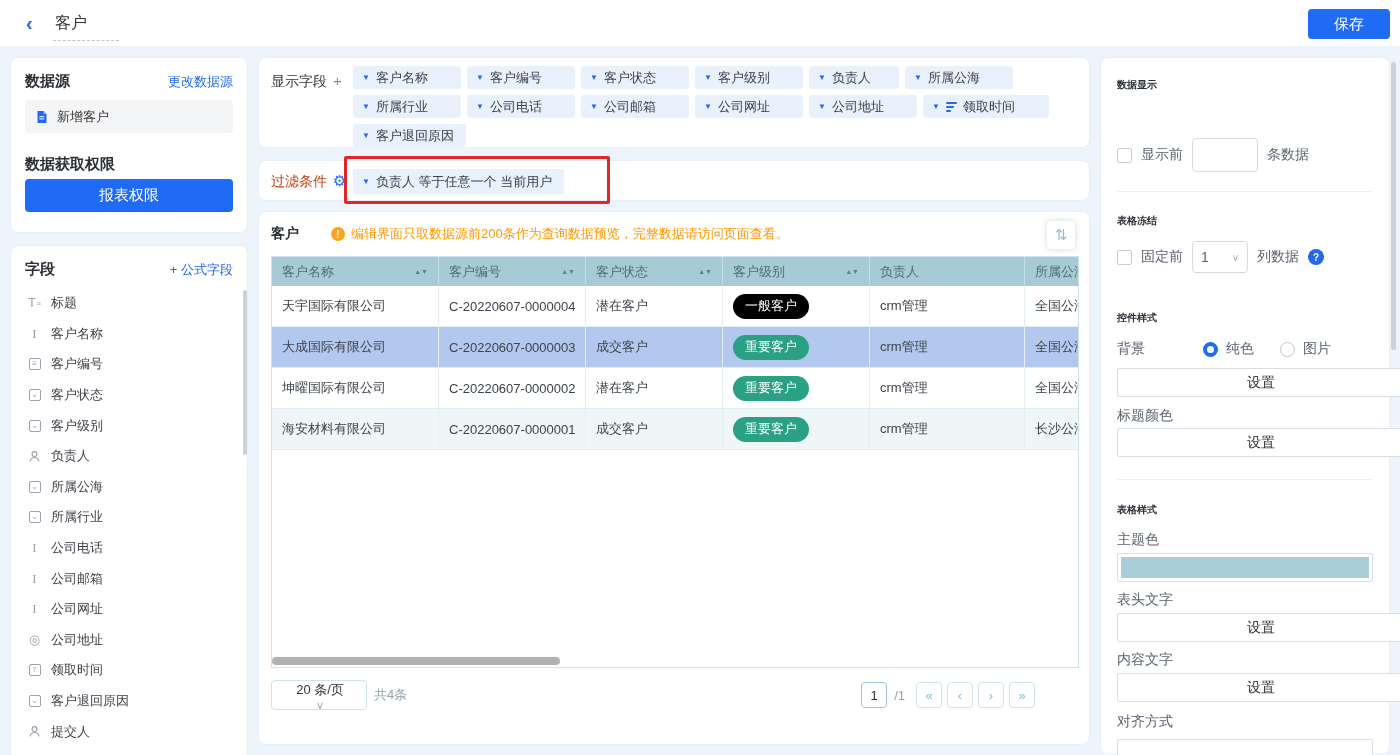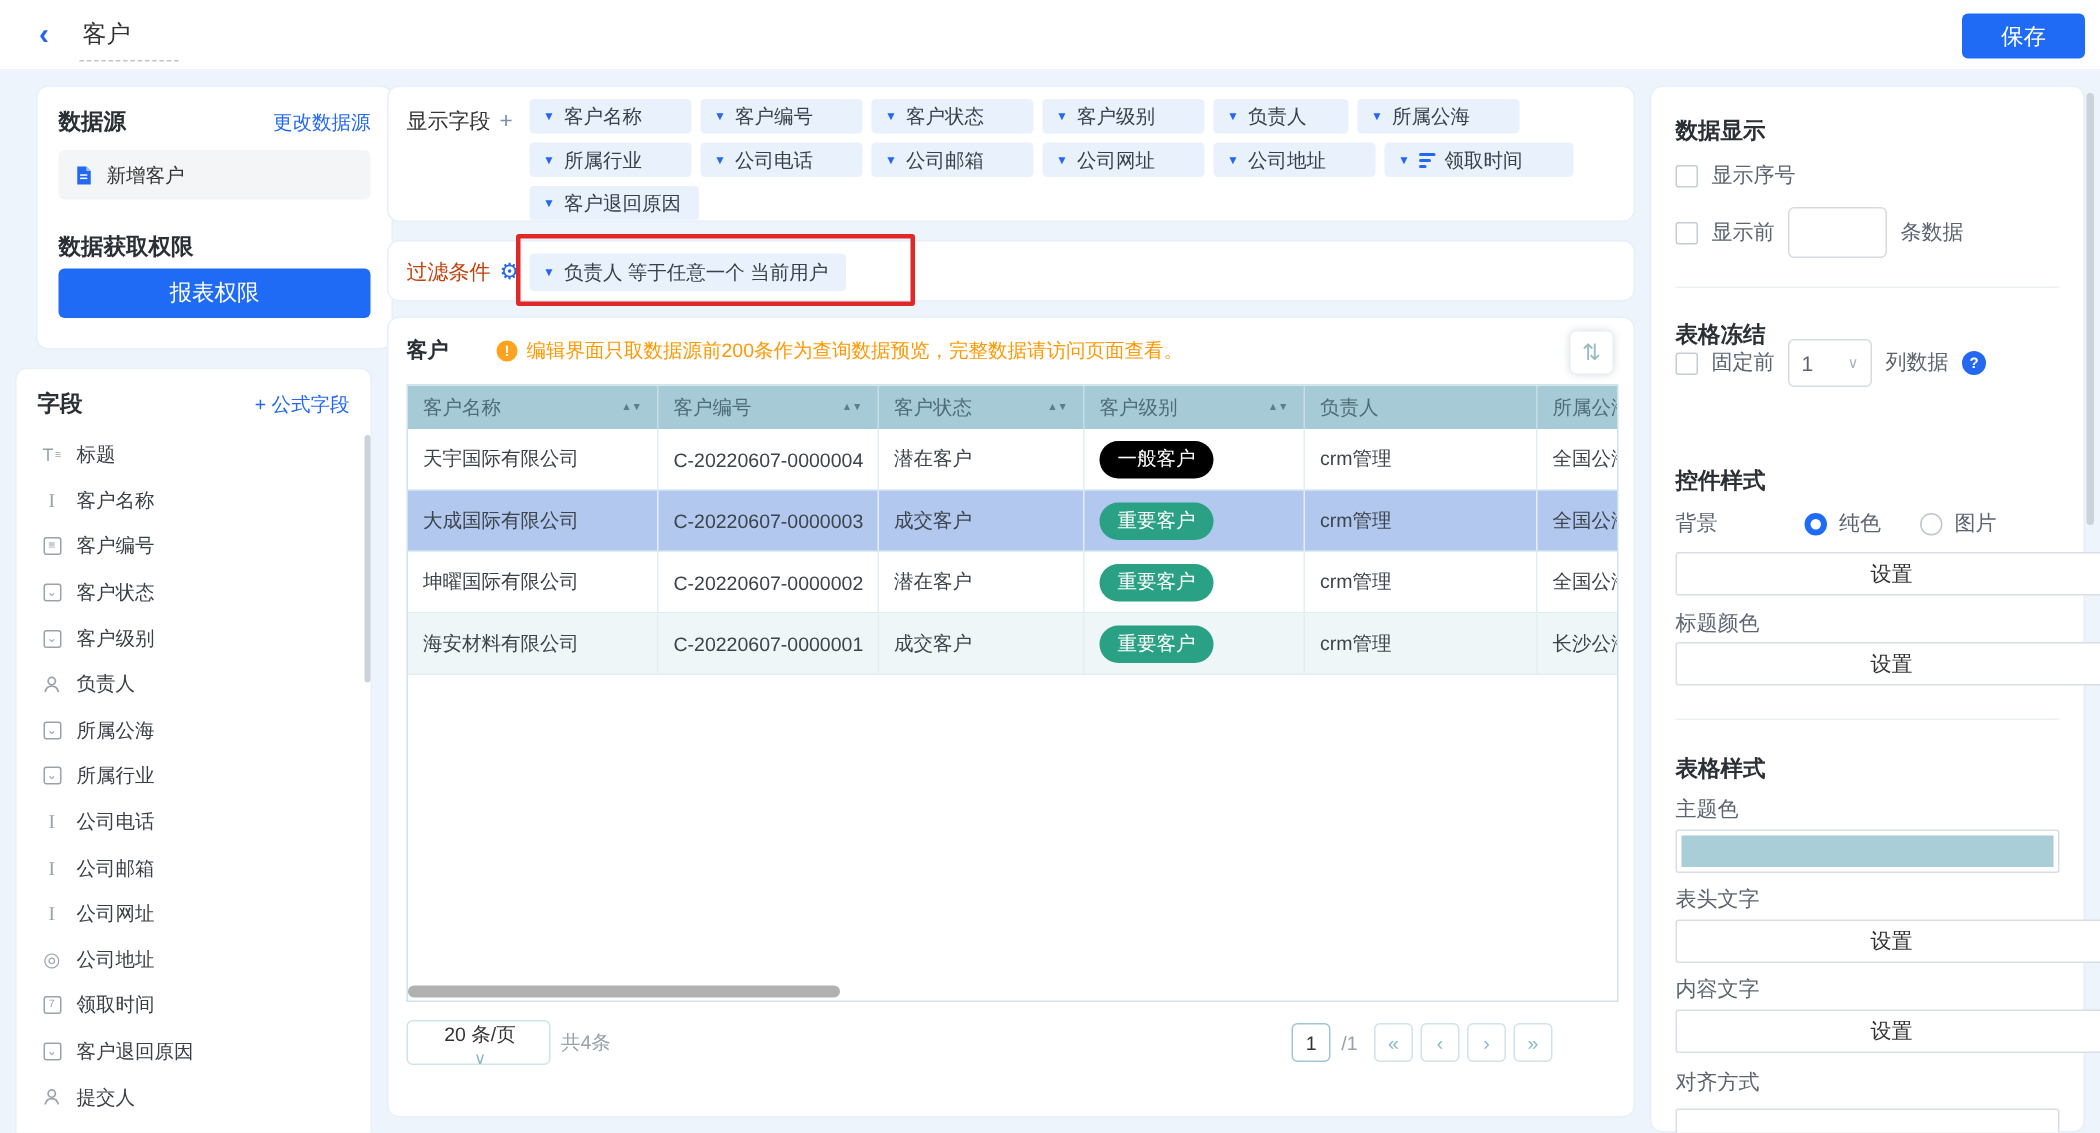--- a/index.html
+++ b/index.html
@@ -10,21 +10,21 @@
   }
   
   .topbar { position:absolute; left:0; top:0; width:1400px; height:47px; background:#fff; border-bottom:1px solid #eef3fa; z-index:5; }
   .back { position:absolute; left:26px; top:12px; color:#2468f2; font-size:20px; font-weight:bold; cursor:pointer; line-height:22px; }
   .doc-title { position:absolute; left:55px; top:13px; font-size:16px; color:#333; }
   .title-dash { position:absolute; left:53px; top:40px; width:66px; border-bottom:1px dashed #c4c4c4; }
   .save-btn { position:absolute; right:10px; top:9px; width:82px; height:30px; background:#1f6bf5; color:#fff; font-size:15px; border:none; border-radius:4px; display:flex; align-items:center; justify-content:center; cursor:pointer; }
   
   .panel { position:absolute; background:#fff; border:1px solid #e7effb; border-radius:8px; }
   
-  .p-ds { left:24px; top:57px; width:238px; height:176px; }
+  .p-ds { left:10px; top:57px; width:238px; height:176px; }
   .p-fields { left:10px; top:245px; width:238px; height:560px; }
   .p-row { display:flex; justify-content:space-between; align-items:center; padding:0 14px; }
   .sec-title { font-size:15px; font-weight:bold; color:#2b2f36; }
   .blue-link { color:#2468f2; font-size:13px; cursor:pointer; }
   .ds-item { position:absolute; left:14px; right:14px; top:42px; height:33px; background:#f4f5f7; border-radius:4px; display:flex; align-items:center; padding:0 10px; gap:8px; font-size:13px; color:#333; }
   .perm-title { position:absolute; left:14px; top:97px; }
   .perm-btn { position:absolute; left:14px; right:14px; top:121px; height:33px; background:#1f6bf5; color:#fff; font-size:15px; border:none; border-radius:4px; cursor:pointer; }
   .field-head { position:absolute; left:0; right:0; top:14px; }
   .field-list { position:absolute; left:0; right:0; top:42px; }
   .field-row { height:30.6px; display:flex; align-items:center; padding:0 16px; gap:9px; color:#3a3f46; font-size:13px; cursor:grab; }
@@ -73,21 +73,21 @@
   .psize { width:96px; height:30px; border:1px solid #cfe3ea; border-radius:4px; display:flex; align-items:center; justify-content:space-between; padding:0 8px 0 10px; color:#333; cursor:pointer;flex-direction:column; }
   .psize .chev { color:#8fb7c9; font-size:11px; }
   .ptotal { color:#96a3ac; margin-left:7px; }
   .pright { margin-left:auto; display:flex; align-items:center; gap:5px; margin-right:42px; }
   .pnum { width:26px; height:26px; border:1px solid #9ec6d6; border-radius:4px; display:flex; align-items:center; justify-content:center; color:#333; }
   .pslash { color:#96a3ac; margin:0 6px 0 2px; }
   .pnav { width:26px; height:26px; border:1px solid #cfe3ea; border-radius:4px; background:#fff; color:#86bcd4; font-size:13px; display:flex; align-items:center; justify-content:center; cursor:pointer; }
   
   .p-right { left:1100px; top:57px; width:290px; height:698px; }
   .rp { position:absolute; left:16px; right:16px; }
-  .rp-title { font-size:15px; font-weight:bold; color:#2b2f36;font-family:Liberation Serif, serif; }
+  .rp-title { font-size:10px; font-weight:bold; color:#2b2f36;font-family:Liberation Serif, serif; }
   .cb-row { display:flex; align-items:center; gap:9px; color:#5c6470; font-size:14px; }
   .cbox { width:15px; height:15px; min-width:15px; border:1px solid #c6ccd6; border-radius:2px; background:#fff; cursor:pointer; }
   .mini-input { width:66px; height:34px; border:1px solid #d6dbe3; border-radius:4px; background:#fff; }
   .mini-select { width:56px; height:32px; border:1px solid #d6dbe3; border-radius:4px; display:flex; align-items:center; justify-content:space-between; padding:0 8px; color:#5c6470; cursor:pointer; }
   .mini-select .chev { color:#aab3bf; font-size:10px; }
   .help { width:16px; height:16px; min-width:16px; border-radius:50%; background:#2468f2; color:#fff; font-size:10px; font-weight:bold; display:flex; align-items:center; justify-content:center; cursor:pointer; }
   .divider { border-bottom:1px solid #eceff4; }
   .radio-row { display:flex; align-items:center; color:#5c6470; font-size:14px; }
   .radio { width:15px; height:15px; border-radius:50%; margin-right:8px; cursor:pointer; }
   .radio.on { border:4.5px solid #1f6bf5; background:#fff; }
@@ -386,34 +386,30 @@
       <button class="pnav">«</button>
       <button class="pnav">‹</button>
       <button class="pnav">›</button>
       <button class="pnav">»</button>
     </div>
   </div>
 </div>
 
 <div class="panel p-right">
   <div class="rp rp-title" style="top:20px;">数据显示</div>
-  <div class="rp cb-row" style="top:50px;">
-    <span class="cbox"></span>
-    <span>显示序号</span>
-  </div>
   <div class="rp cb-row" style="top:80px;">
     <span class="cbox"></span>
     <span>显示前</span>
     <span class="mini-input"></span>
     <span>条数据</span>
   </div>
   <div class="rp divider" style="top:133px;"></div>
 
   <div class="rp rp-title" style="top:156px;">表格冻结</div>
-  <div class="rp cb-row" style="top:168px;">
+  <div class="rp cb-row" style="top:183px;">
     <span class="cbox"></span>
     <span>固定前</span>
     <span class="mini-select">
       <span>1</span>
       <span class="chev">∨</span>
     </span>
     <span>列数据</span>
     <span class="help">?</span>
   </div>
 

